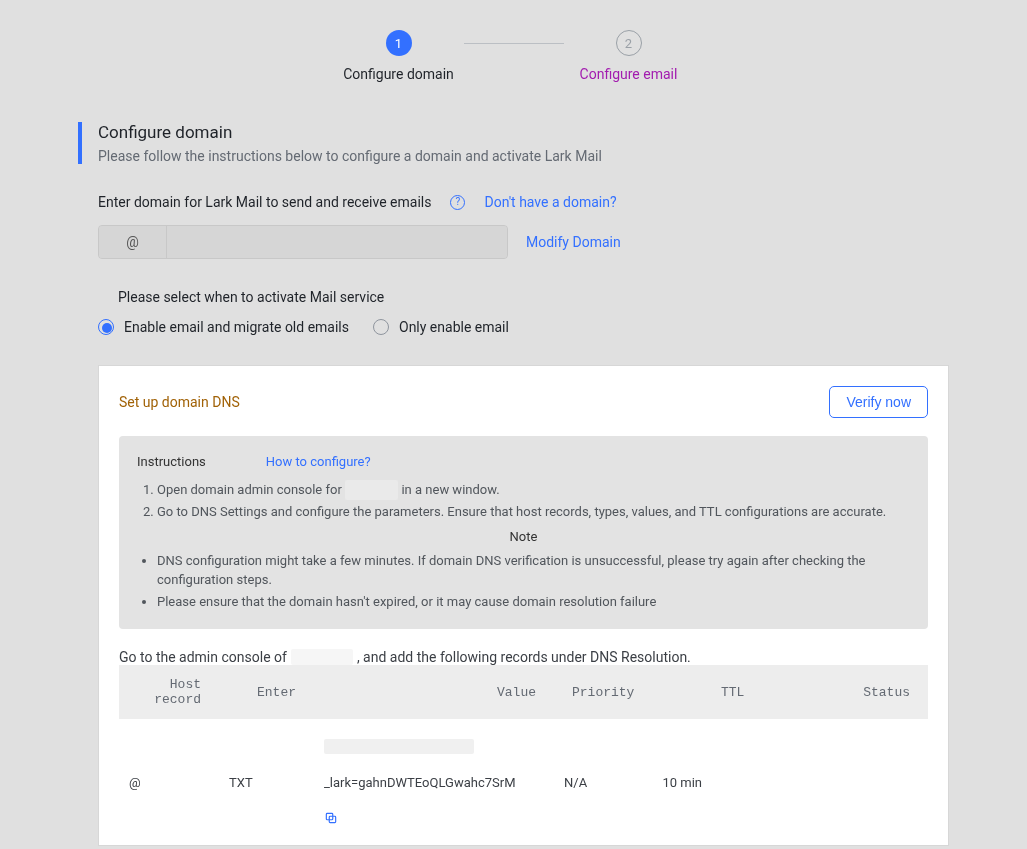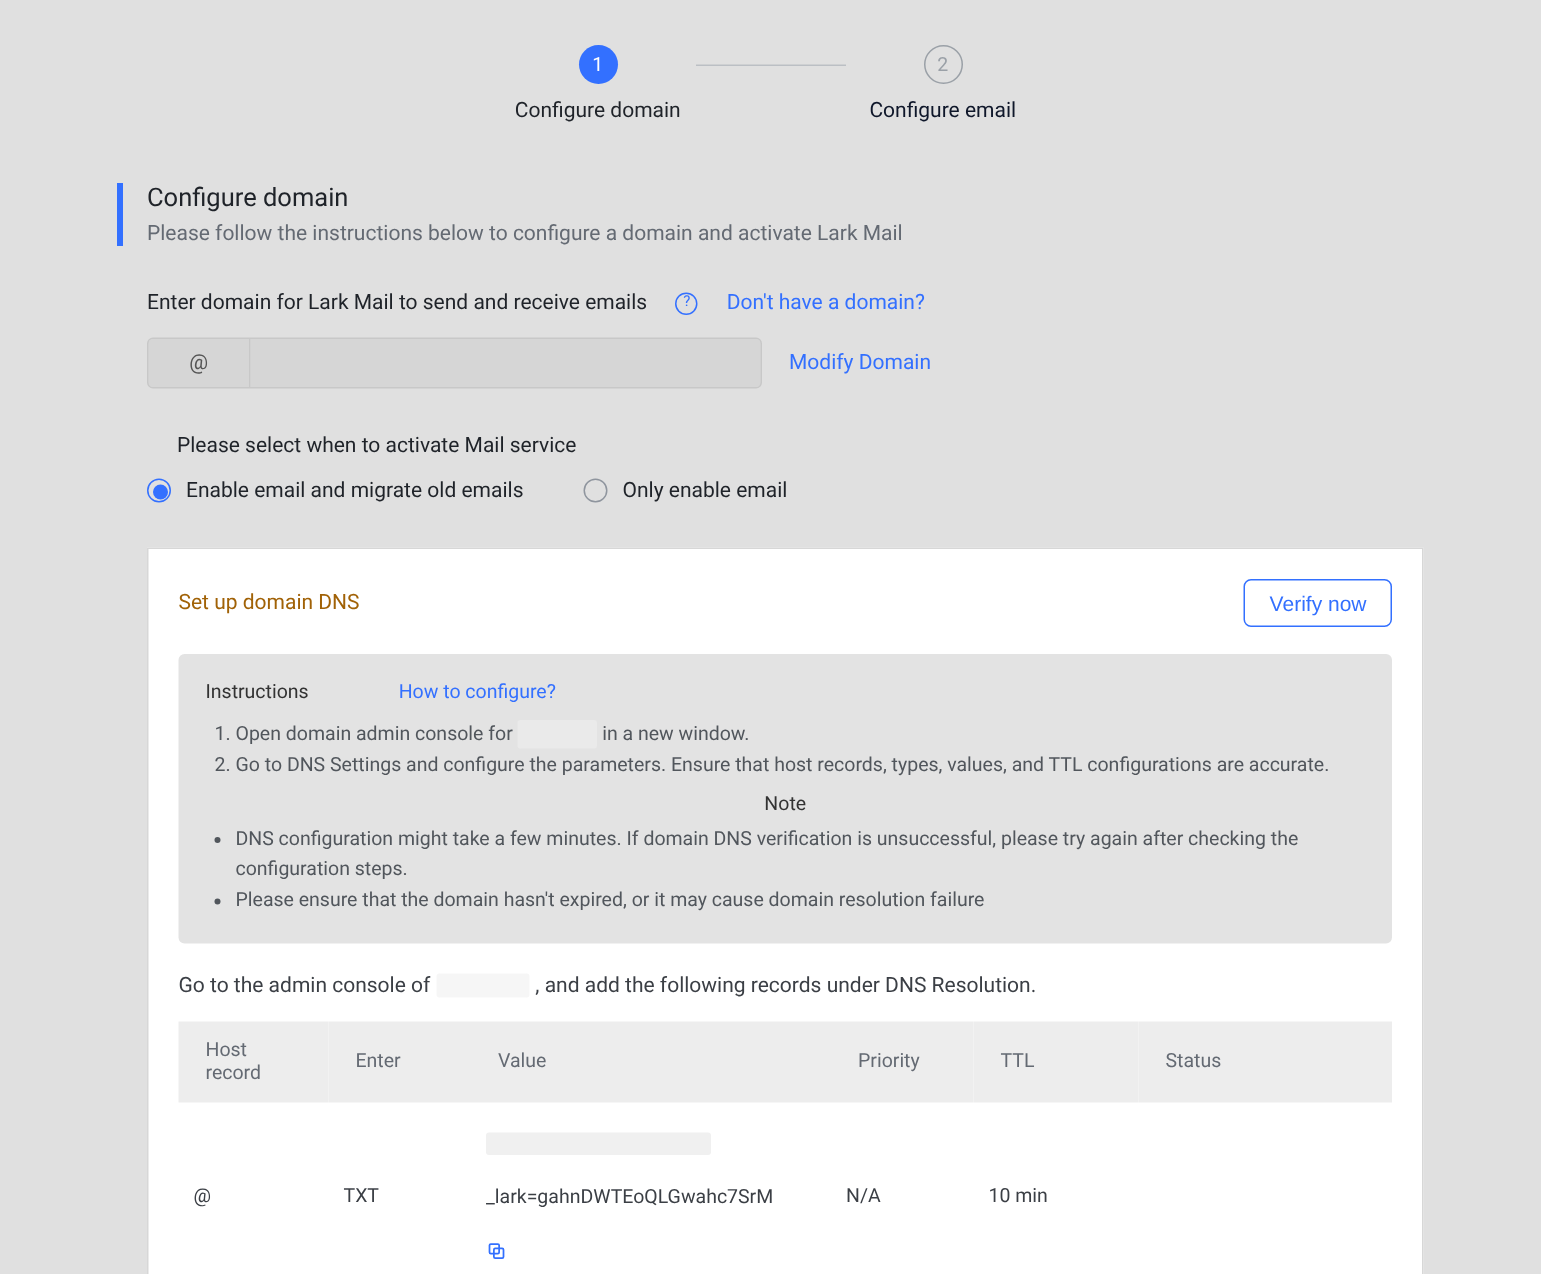--- a/index.html
+++ b/index.html
@@ -42,21 +42,21 @@
   .step-circle.active {
     background: #3370ff;
     color: #fff;
   }
   .step-circle.inactive {
     border: 1px solid #9aa0a7;
     color: #9aa0a7;
     background: transparent;
   }
   .step-label { font-size: 14px; }
-  .step-label.inactive { color: #0f172a; }
+  .step-label.inactive { color: #a21caf; }
   .step-line {
     height: 1px;
     background: #bbbfc4;
     width: 100px;
     margin-top: 13px;
   }
 
   
   .section-head {
     border-left: 4px solid #3370ff;
@@ -128,21 +128,21 @@
     color: #333;
     font-size: 14px;
     outline: none;
   }
 
   
   .radio-row {
     margin-left: 20px;
     display: flex;
     align-items: flex-end;
-    gap: 40px;
+    gap: 24px;
     margin-bottom: 30px;
   }
   .radio-opt {
     display: flex;
     align-items: center;
     gap: 10px;
     cursor: pointer;
     color: #1f2329;
   }
   .radio-circle {
@@ -214,43 +214,43 @@
     vertical-align: middle;
   }
   .redacted.alt { background: #eeeeee; }
   .note-label { color: #333; margin-top: 4px; text-align: center; }
   .ul { margin: 4px 0 0 0; padding-left: 20px; }
   .ul li { margin-bottom: 2px; }
 
   .records-caption {
     font-size: 14px;
     color: #3b3f45;
-    margin-bottom: 16px;
     display: flex;
     align-items: center;
     gap: 4px;
   }
   .records-caption .redacted {
     background: #efefef;
     width: 62px;
     height: 16px;
   }
 
   .dns-table {
     width: 100%;
     border-collapse: collapse;
     font-size: 13px;
     color: #51565c;
   }
   .dns-table thead th {
-    text-align: left;
+    text-align: right;
     font-weight: 400;
     background: #ededed;
     padding: 12px 18px;
     color: #646a73;
+    font-family: Liberation Mono, monospace;
   }
   .dns-table tbody td {
     padding: 20px 10px;
     color: #3b3f45;
     vertical-align: middle;
   }
   .val-cell {
     display: flex;
     align-items: flex-end;
     gap: 21px;

